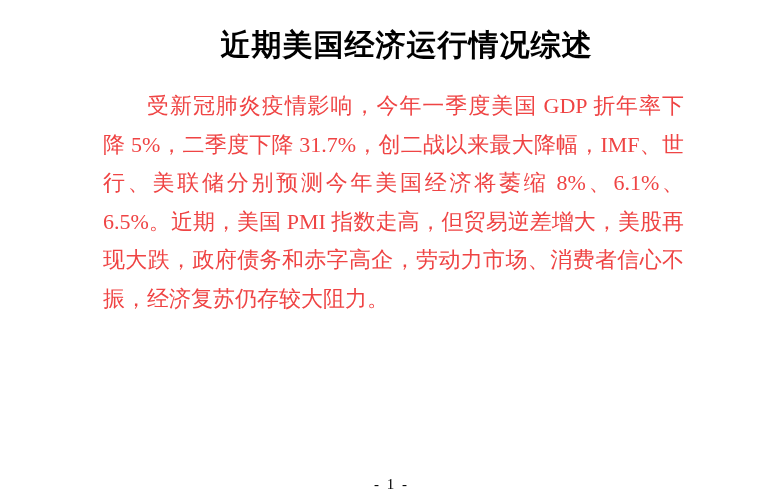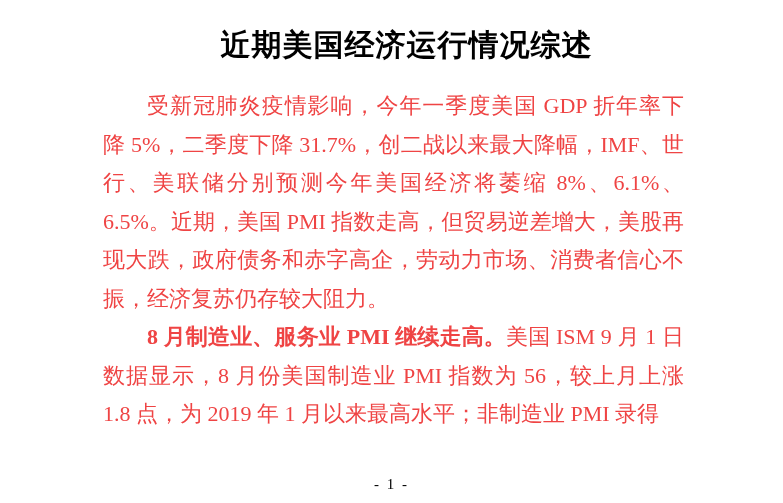--- a/index.html
+++ b/index.html
@@ -60,17 +60,16 @@
   }
 </style>
 </head>
 <body>
 
 <div class="page">
   <h1 class="doc-title">近期美国经济运行情况综述</h1>
 
   <div class="doc-body">
       <p><span>受新冠肺炎疫情影响，今年一季度美国 GDP 折年率下降 5%，二季度下降 31.7%，创二战以来最大降幅，IMF、世行、美联储分别预测今年美国经济将萎缩 8%、6.1%、6.5%。近期，美国 PMI 指数走高，但贸易逆差增大，美股再现大跌，政府债务和赤字高企，劳动力市场、消费者信心不振，经济复苏仍存较大阻力。</span></p>
-      <p><span class="run-bold">8 月制造业、服务业 PMI 继续走高。</span><span>美国 ISM 9 月 1 日数据显示，8 月份美国制造业 PMI 指数为 56，较上月上涨 1.8 点，为 2019 年 1 月以来最高水平；非制造业 PMI 录得</span></p>
     </div>
 
   <div class="page-number">- 1 -</div>
 </div>
 
 </body></html>

